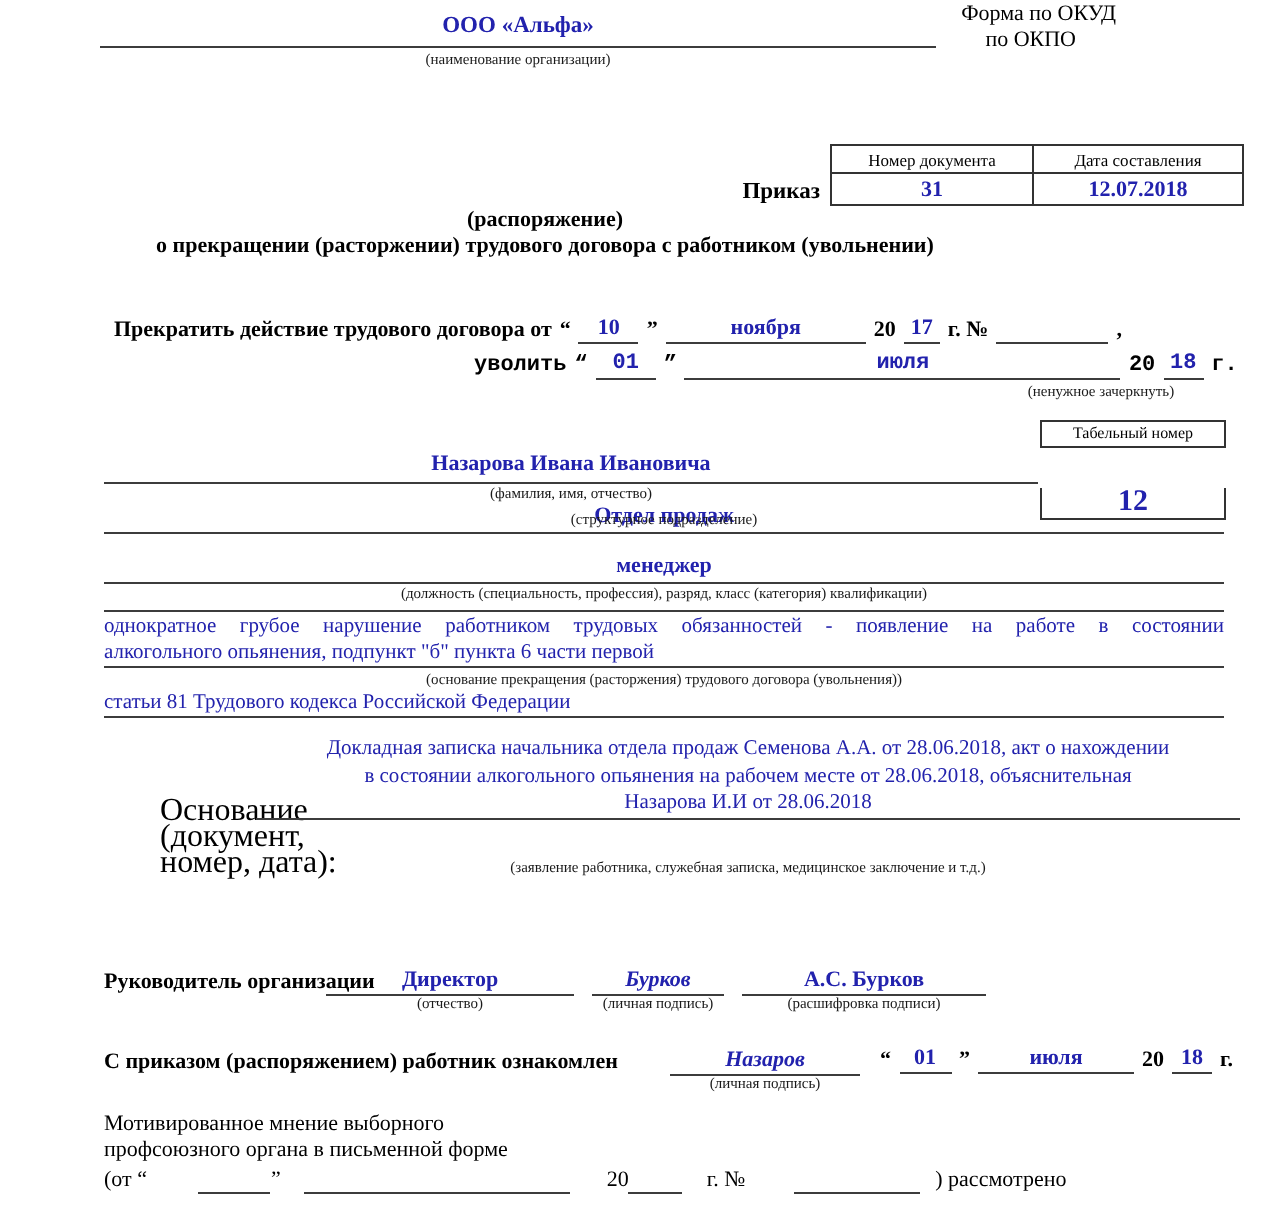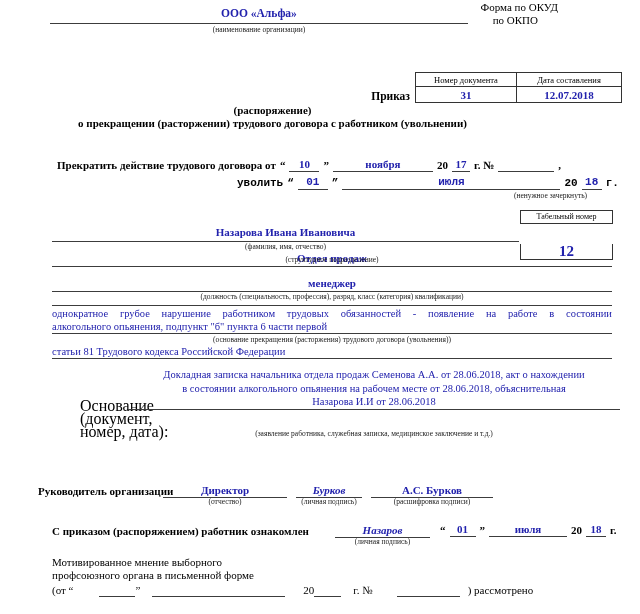--- a/index.html
+++ b/index.html
@@ -100,21 +100,21 @@
     <div>Основание (документ,</div>
     <div>номер, дата):</div>
   </div>
   <div class="abs valn ctr ul" style="left:128px;top:368px;width:492px;font-size:10.5px;line-height:13.5px;">
     <div>Докладная записка начальника отдела продаж Семенова А.А. от 28.06.2018, акт о нахождении</div>
     <div>в состоянии алкогольного опьянения на рабочем месте от 28.06.2018, объяснительная</div>
     <div>Назарова И.И от 28.06.2018</div>
   </div>
   <div class="abs cap" style="left:128px;top:430px;width:492px;">(заявление работника, служебная записка, медицинское заключение и т.д.)</div>
 
-  <div class="abs b" style="left:38px;top:485px;">Руководитель организации</div>
+  <div class="abs b" style="left:52px;top:485px;">Руководитель организации</div>
   <div class="abs sigfield" style="left:163px;top:483px;width:124px;">
     <div class="fld val">Директор</div>
     <div class="cap">(отчество)</div>
   </div>
   <div class="abs sigfield" style="left:296px;top:483px;width:66px;">
     <div class="fld val i">Бурков</div>
     <div class="cap">(личная подпись)</div>
   </div>
   <div class="abs sigfield" style="left:371px;top:483px;width:122px;">
     <div class="fld val">А.С. Бурков</div>

